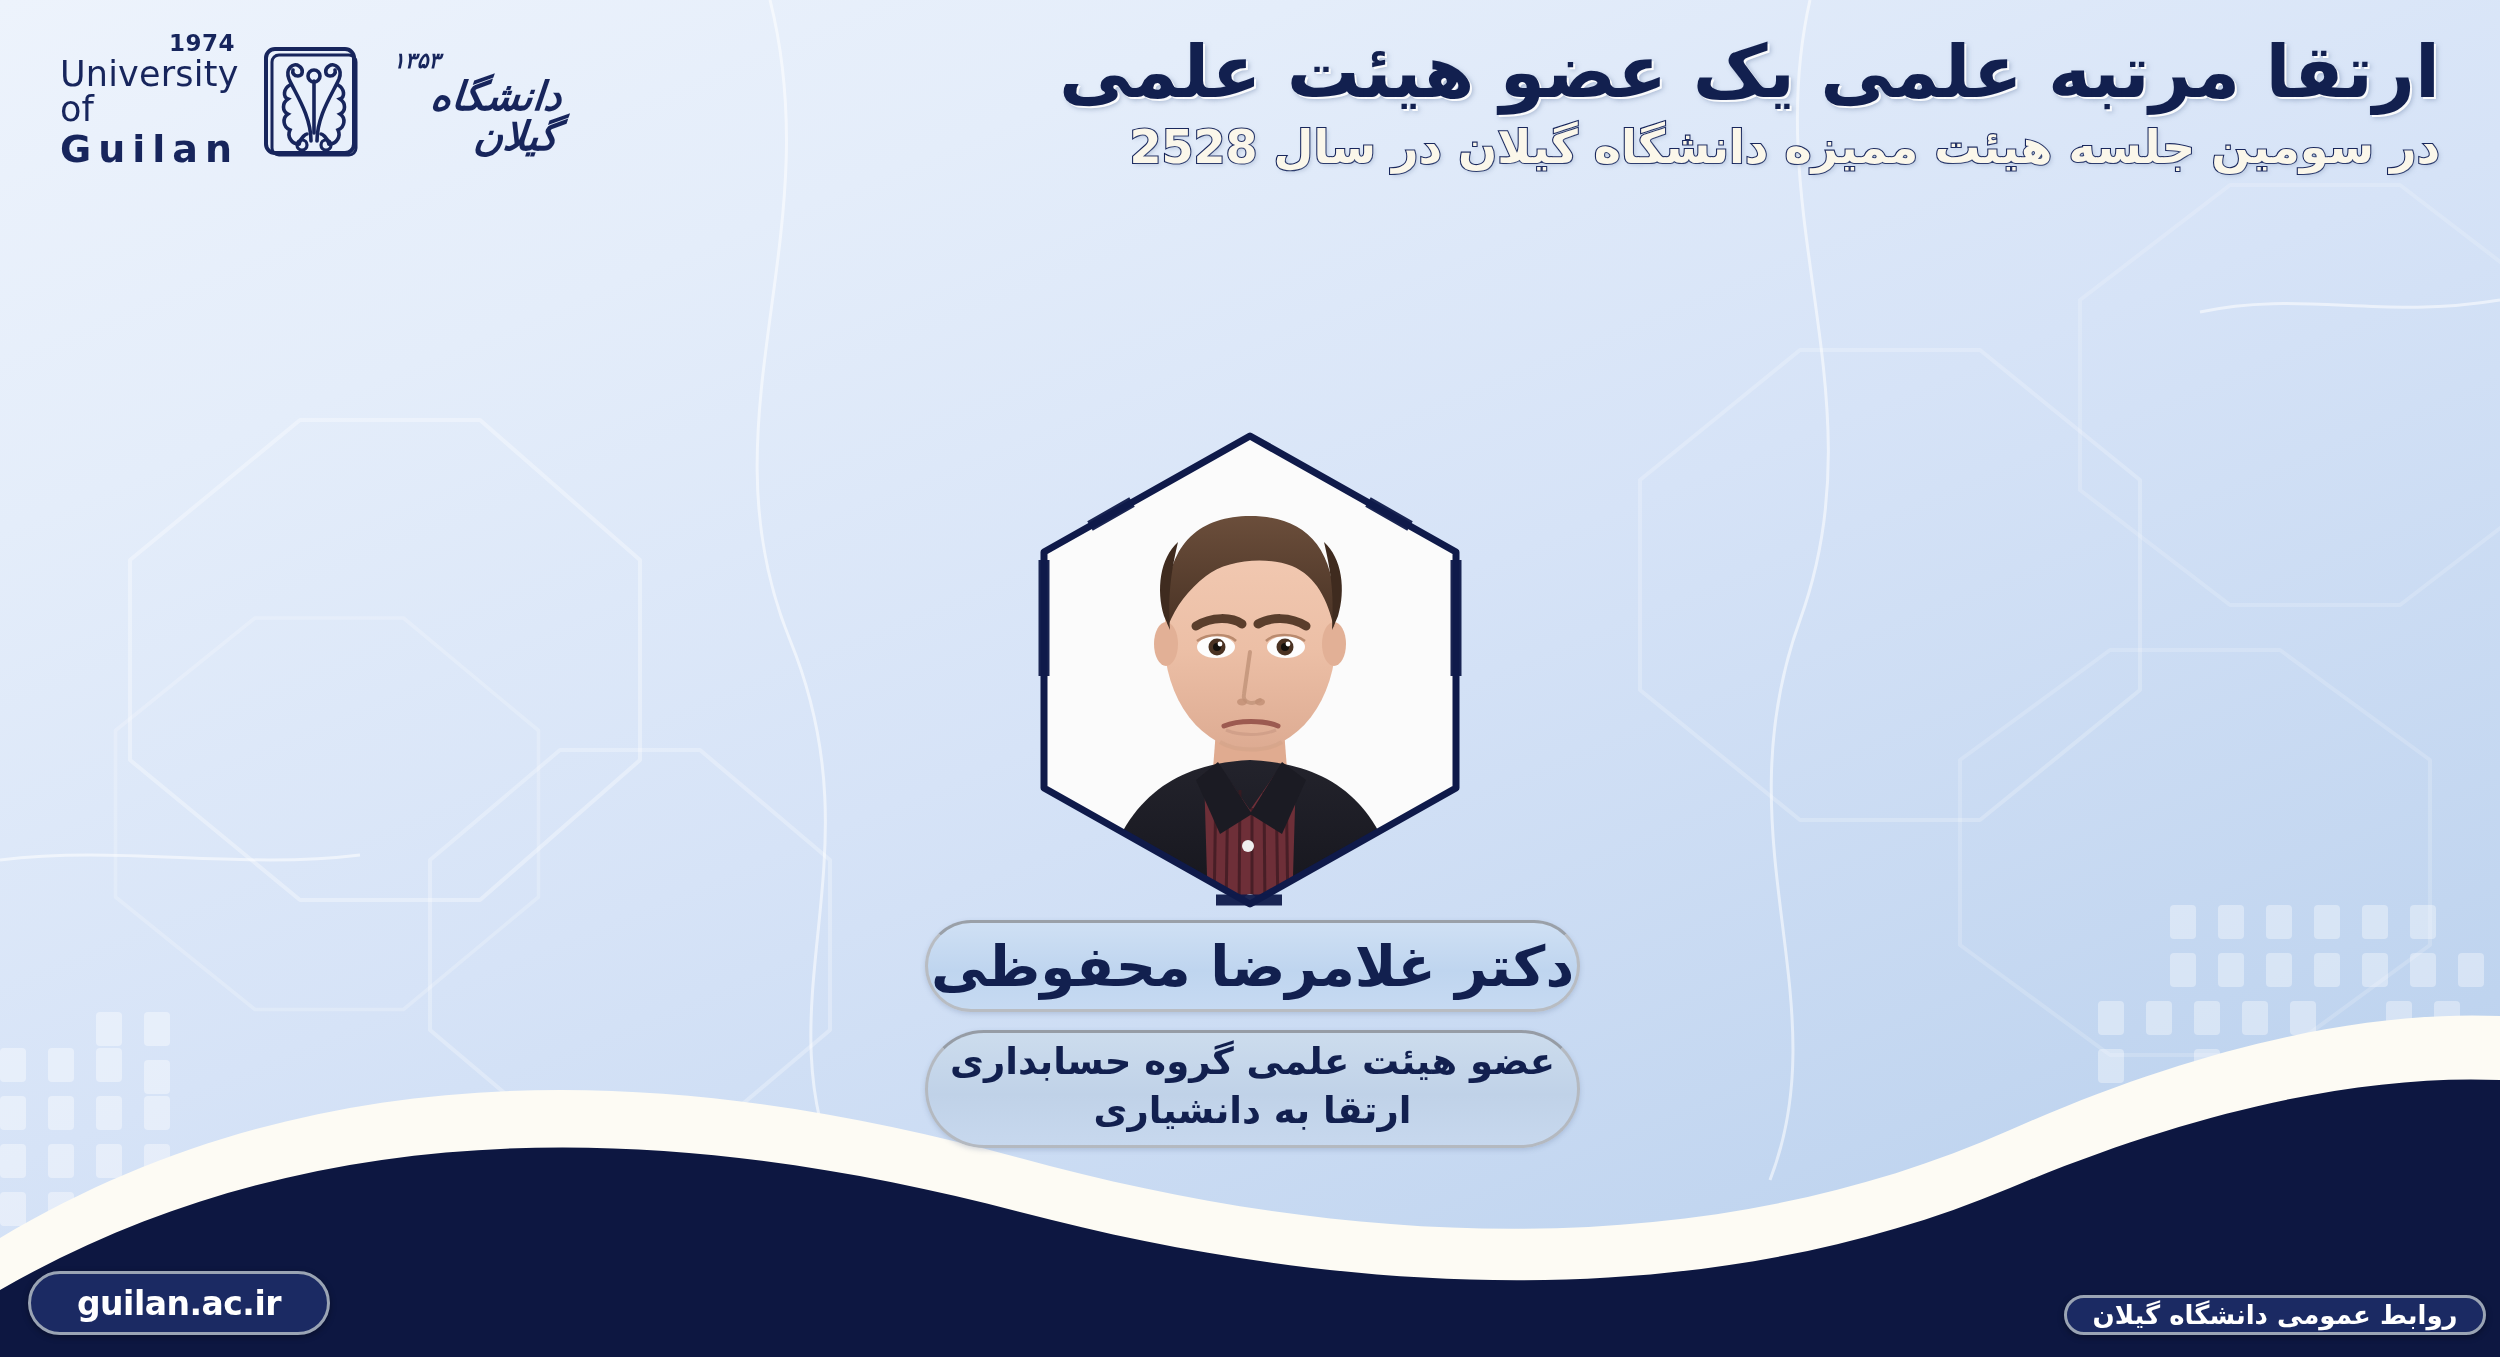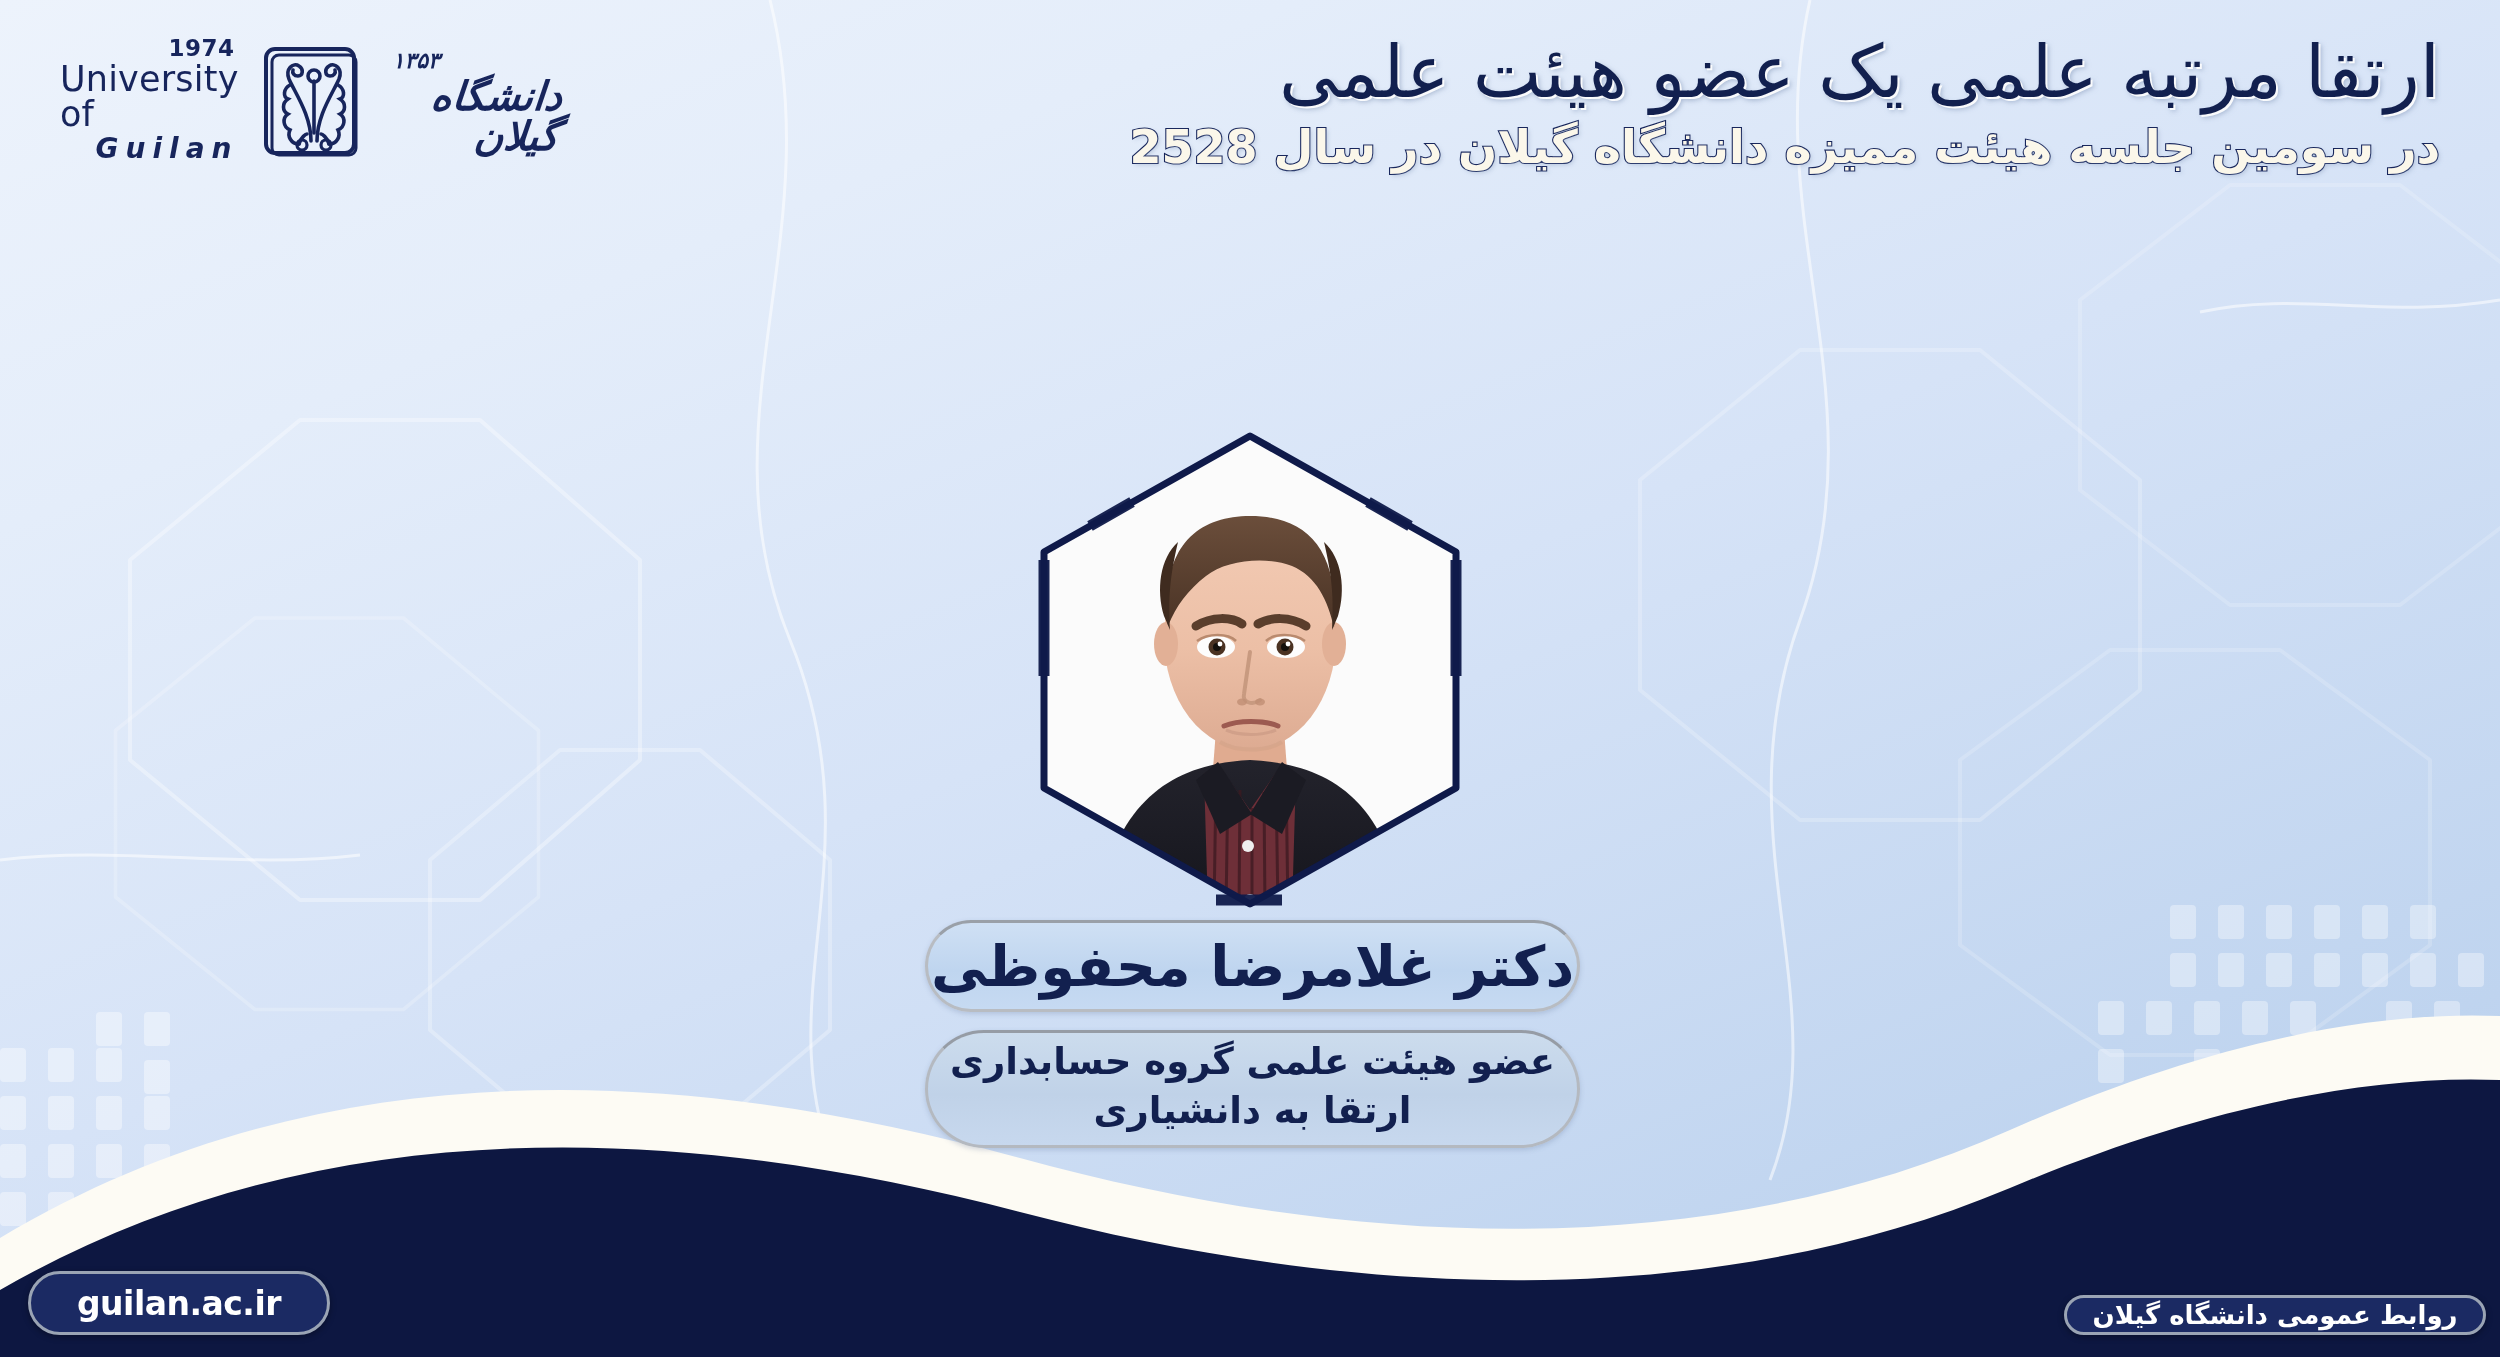--- a/index.html
+++ b/index.html
@@ -63,25 +63,24 @@
     letter-spacing: 0.5px;
     margin-bottom: 2px;
     margin-right: 4px;
   }
   .logo-univ {
     font-size: 35px;
     font-weight: 400;
     letter-spacing: 0.2px;
   }
   .logo-guilan {
-    font-size: 28px;
+    font-size: 38px;
     font-weight: 700;
     letter-spacing: 7px;
     margin-top: 3px;
-    font-style: italic;
   }
   .logo-mark {
     width: 104px;
     height: 116px;
     margin: 0 8px;
     flex: none;
   }
   .logo-fa {
     display: flex;
     flex-direction: column;
@@ -109,21 +108,21 @@
   .header-text {
     position: absolute;
     right: 60px;
     top: 30px;
     width: 1500px;
     text-align: right;
     direction: rtl;
   }
   .title-main {
     font-size: 73px;
-    font-weight: 400;
+    font-weight: 700;
     color: #12204f;
     line-height: 1.16;
     letter-spacing: -1px;
     text-shadow:
        2px 2px 0 rgba(255,255,255,0.92),
        3px 3px 5px rgba(120,140,175,0.55);
     white-space: nowrap;
   }
   .title-sub {
     margin-top: 4px;

